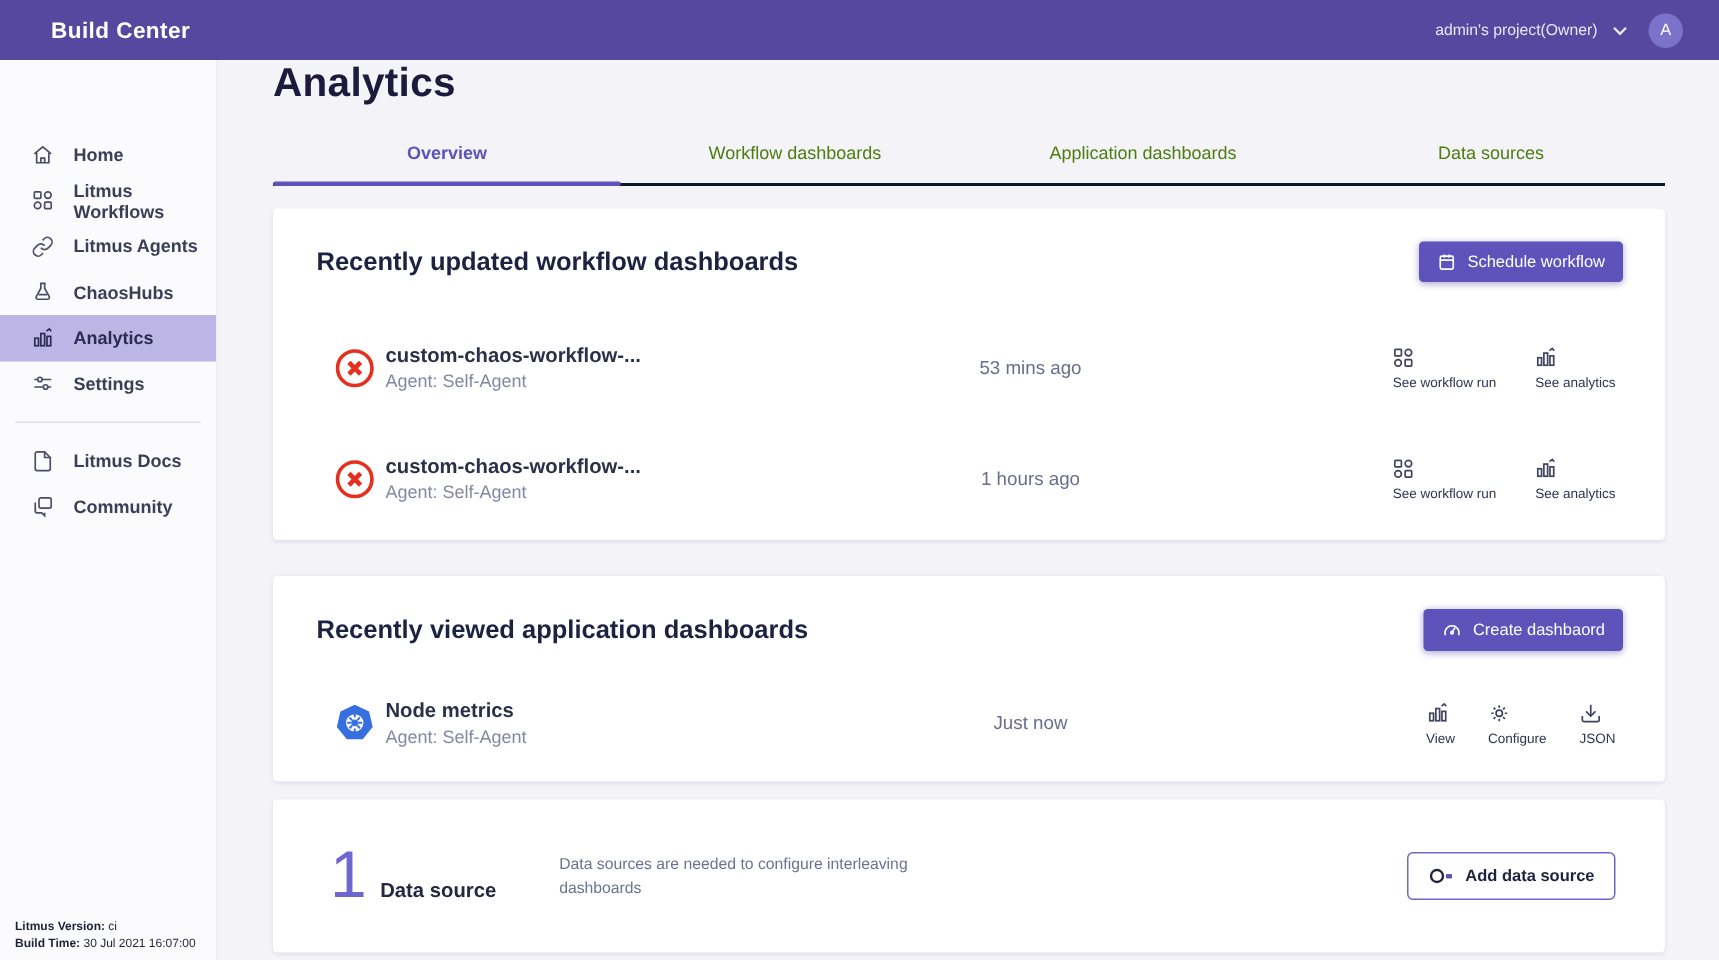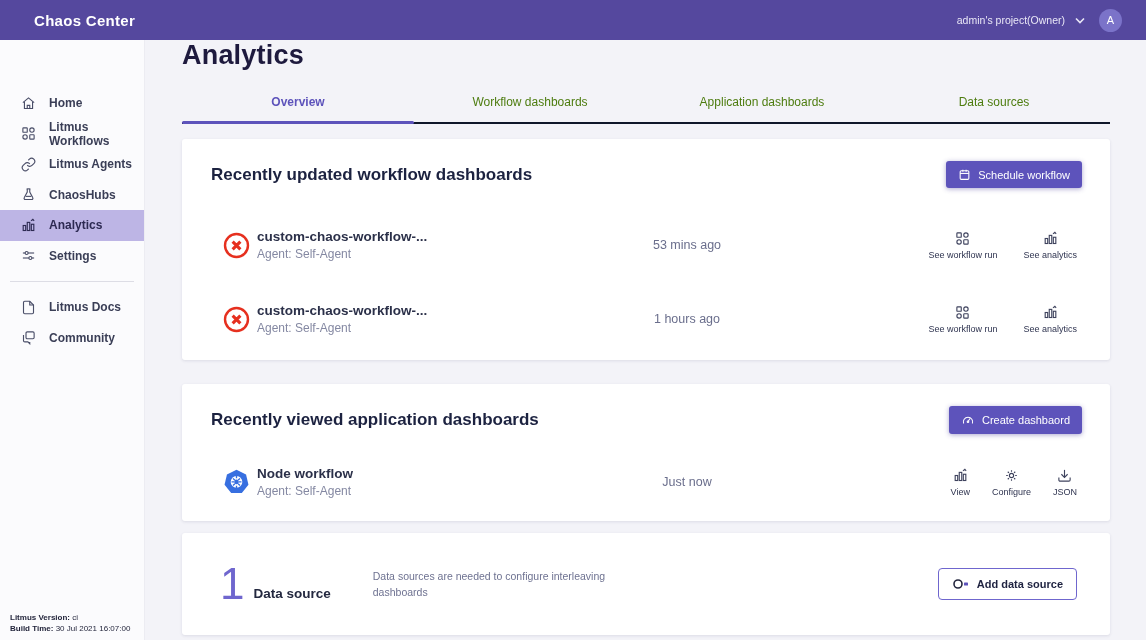--- a/index.html
+++ b/index.html
@@ -38,41 +38,41 @@
   .btn-primary { background:#5D53BB; color:#fff; border:none; font-family:inherit; font-size:11px; padding:7px 12px; border-radius:3px; display:flex; align-items:center; gap:7px; cursor:pointer; box-shadow:0 1px 5px rgba(70,60,150,.45); }
 
   .rows { margin-top:20px; }
   .row { height:74px; display:grid; grid-template-columns:75px 300px 1fr 260px; align-items:center; padding-right:33px; }
   .row-short { height:64px; }
   .row-icon { margin-left:40px; width:29px; height:29px; }
   .row-name { font-size:13.5px; font-weight:700; color:#2B3049; }
   .row-sub { font-size:12px; color:#8488A2; margin-top:3px; }
   .row-time { font-size:12.5px; color:#6A6E8C; text-align:center; }
   .row-actions { display:flex; gap:26px; justify-content:flex-end; align-items:flex-start; }
-  .action { display:flex; flex-direction:column; align-items:center; gap:4px; cursor:pointer; }
+  .action { display:flex; flex-direction:column; gap:4px; cursor:pointer; }
   .action svg { stroke:#3F435E; }
   .action-label { font-size:9px; color:#2F3450; white-space:nowrap; }
 
   
   .ds-card { height:102px; display:flex; align-items:center; padding:0 33px 0 38px; }
   .ds-countgroup { display:flex; align-items:flex-end; gap:9px; }
   .ds-count { font-size:44px; font-weight:300; color:#6F66CE; line-height:.85; }
   .ds-count-label { font-size:13.5px; font-weight:700; color:#23283F; padding-bottom:2px; }
   .ds-desc { margin-left:42px; width:250px; font-size:10.5px; color:#6E7291; line-height:1.55; }
   .btn-outline { margin-left:auto; background:#fff; border:1px solid #6F66CE; border-radius:4px; font-family:inherit; font-size:11px; font-weight:700; color:#1E2240; padding:8px 13px; display:flex; align-items:center; gap:8px; cursor:pointer; }
 
   .mt15 { margin-top:15px; height:221px; }
   .mt24 { margin-top:24px; height:137px; }
   .mt12 { margin-top:12px; }
 </style>
 </head>
 <body>
 
 <div class="header">
-  <div class="logo">Chaos Center</div>
+  <div class="logo">Build Center</div>
   <div class="header-right">
     <div class="project-selector">
       <span>admin's project(Owner)</span>
       <svg width="10" height="7" viewBox="0 0 10 7" fill="none" stroke="#E9E7F6" stroke-width="1.6">
           <polyline points="1,1.5 5,5.5 9,1.5"></polyline>
         </svg>
     </div>
     <div class="avatar">
       <span>A</span>
     </div>
@@ -256,21 +256,21 @@
     </div>
     <div class="rows" style="margin-top:16px;">
       <div class="row row-short">
         <svg class="row-icon" viewBox="0 0 24 24">
             <polygon points="12,1.5 19.9,5.3 21.9,13.8 16.4,20.6 7.6,20.6 2.1,13.8 4.1,5.3" fill="#376FE0"></polygon>
             <circle cx="12" cy="11.5" r="4.8" fill="#FFFFFF"></circle>
             <circle cx="12" cy="11.5" r="1.9" fill="#376FE0"></circle>
             <path d="M12 6.2v2.2M12 14.6v2.3M7.9 11.5h2.2M13.9 11.5h2.2M9.1 8.6l1.5 1.5M13.4 13l1.5 1.5M14.9 8.6 13.4 10M10.6 13l-1.5 1.5" stroke="#376FE0" stroke-width="1.1"></path>
           </svg>
         <div>
-          <div class="row-name">Node workflow</div>
+          <div class="row-name">Node metrics</div>
           <div class="row-sub">Agent: Self-Agent</div>
         </div>
         <div class="row-time">Just now</div>
         <div class="row-actions" style="gap:22px;">
           <div class="action">
             <svg width="15" height="15" viewBox="0 0 24 24" fill="none" stroke-width="1.8">
                 <rect x="3.5" y="12" width="4" height="8"></rect>
                 <rect x="10" y="7" width="4" height="13"></rect>
                 <rect x="16.5" y="10" width="4" height="10"></rect>
                 <path d="M16 4.5l3-2.5 2 2.5"></path>

